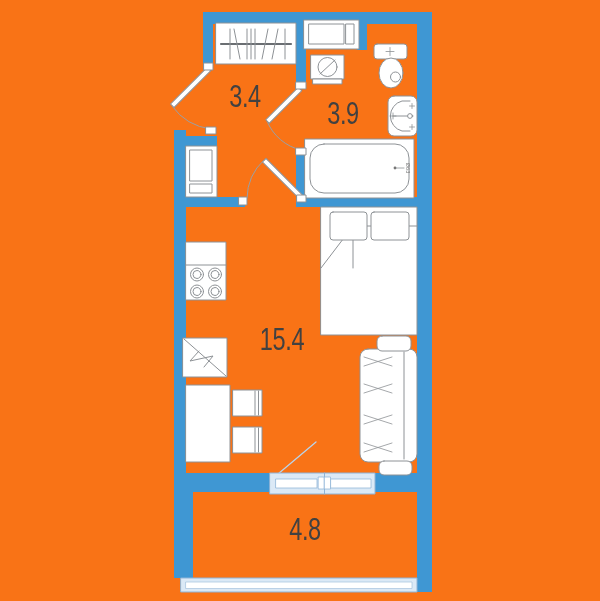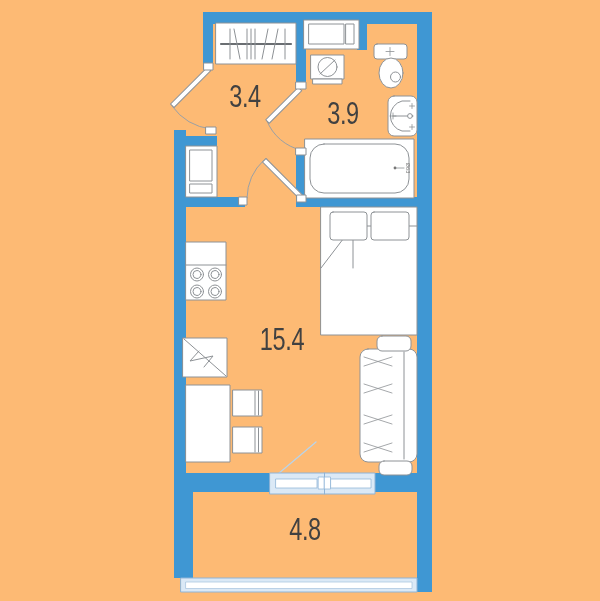--- a/index.html
+++ b/index.html
@@ -1,17 +1,17 @@
 <!DOCTYPE html>
 <html style="--wall-color: #3f97d3; --label-color: #414141;"><head>
 <meta charset="utf-8">
 <style>
   html,body { margin:0; padding:0; background:#ffffff; }
   body { width:600px; height:601px; font-family:"Liberation Sans", sans-serif; }
-  .plan { position:relative; width:600px; height:601px; background:#fdba74; overflow:hidden; }
+  .plan { position:relative; width:600px; height:601px; background:#f97316; overflow:hidden; }
   .wall { position:absolute; background:var(--wall-color,#3f97d3); }
   svg.overlay { position:absolute; left:0; top:0; width:600px; height:601px; }
   .room-label {
     position:absolute;
     transform:translate(-50%,-50%) scaleX(0.76);
     font-size:31px; font-weight:500; color:var(--label-color,#414141);
     letter-spacing:-0.5px; white-space:nowrap;
   }
 </style>
 </head>

